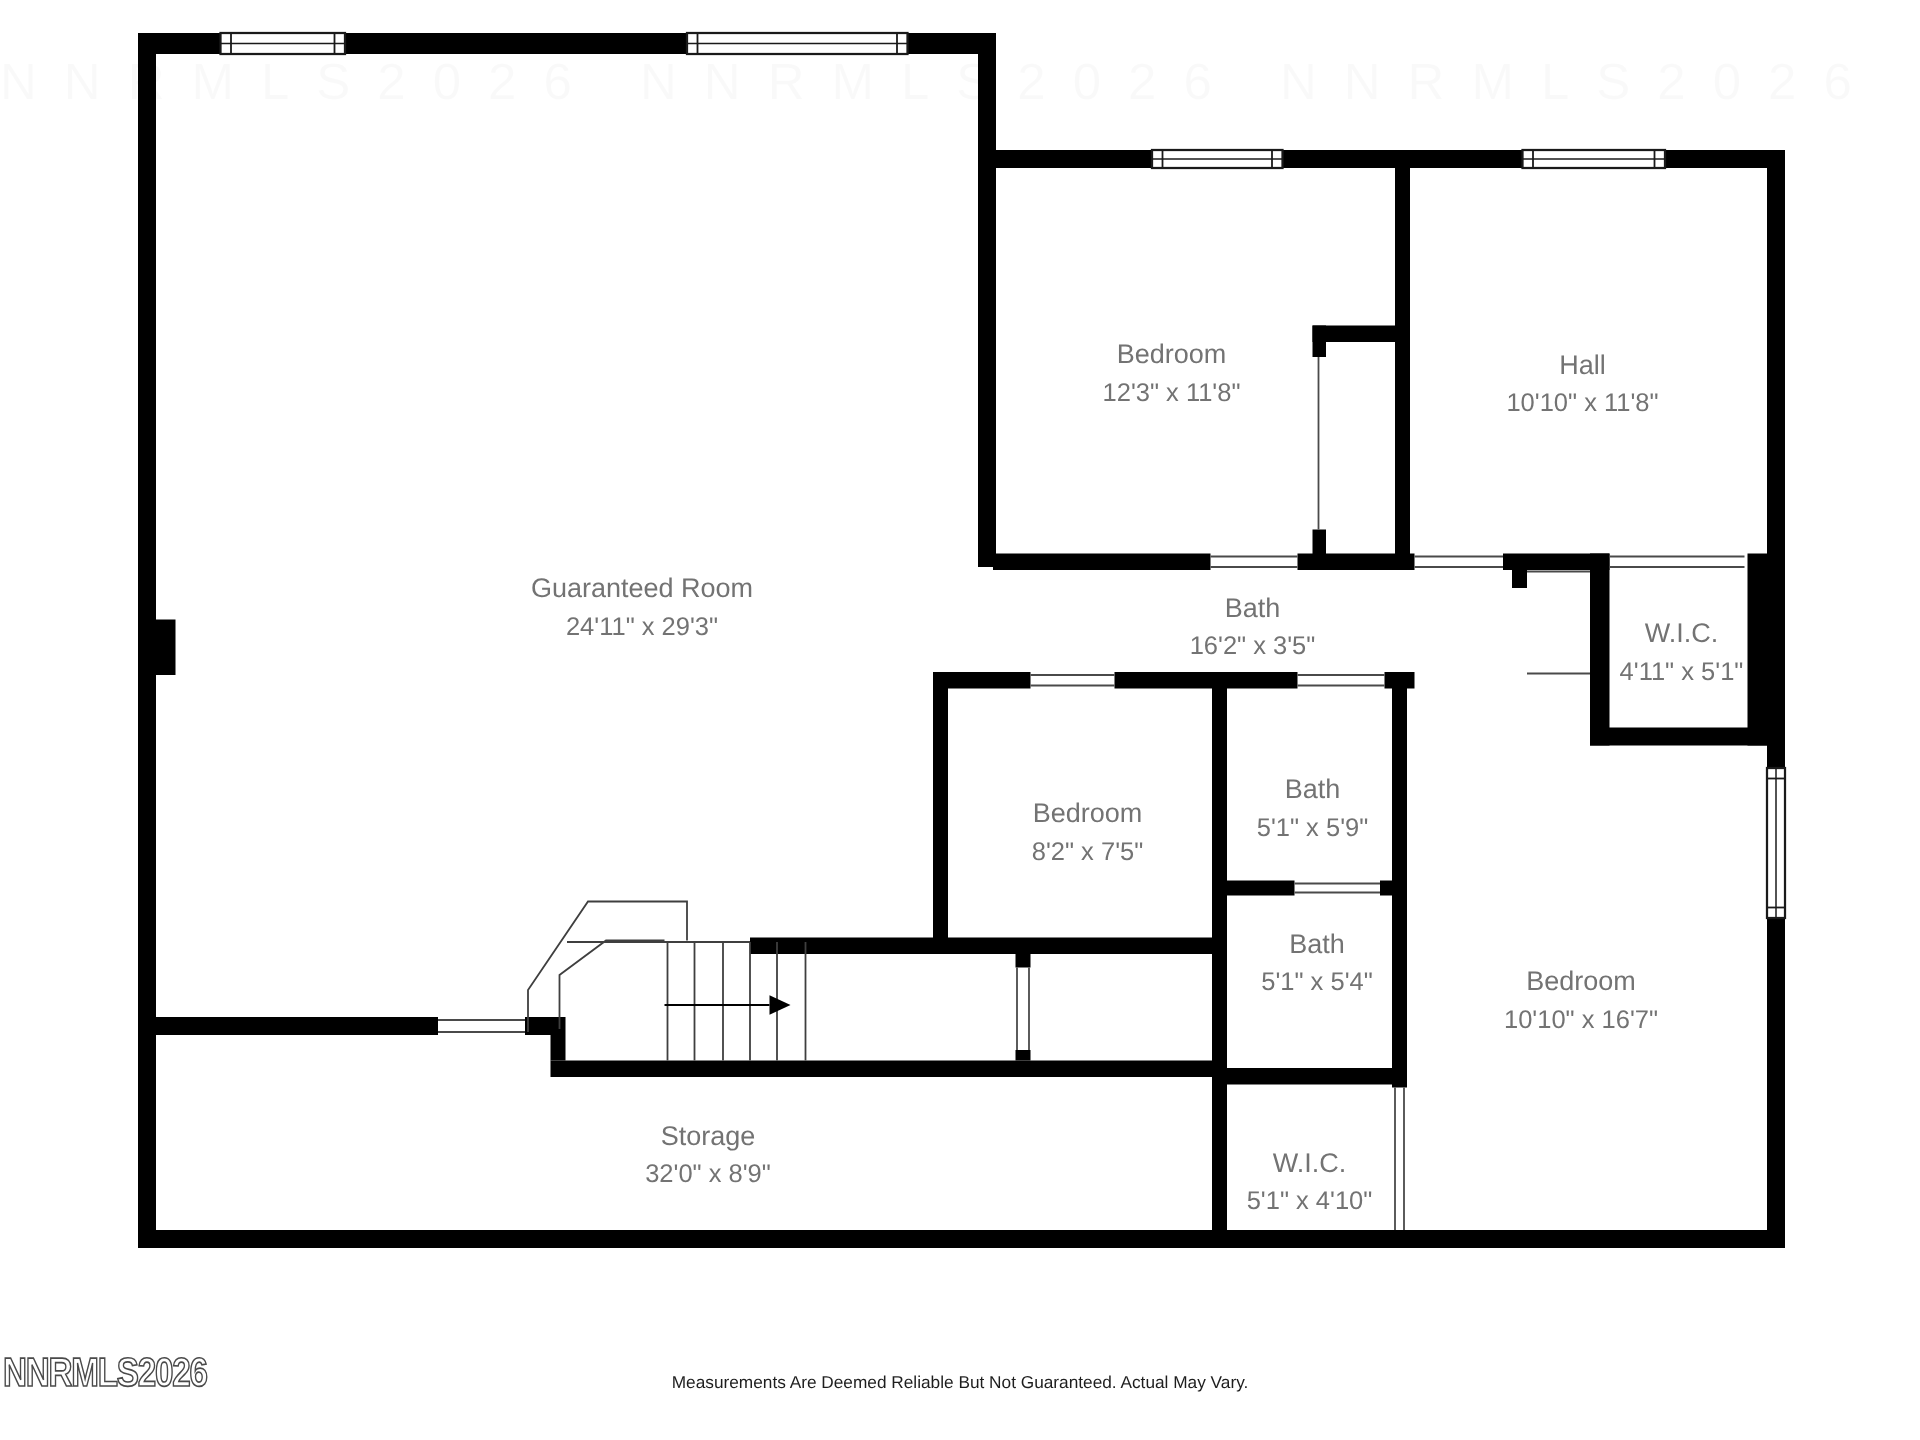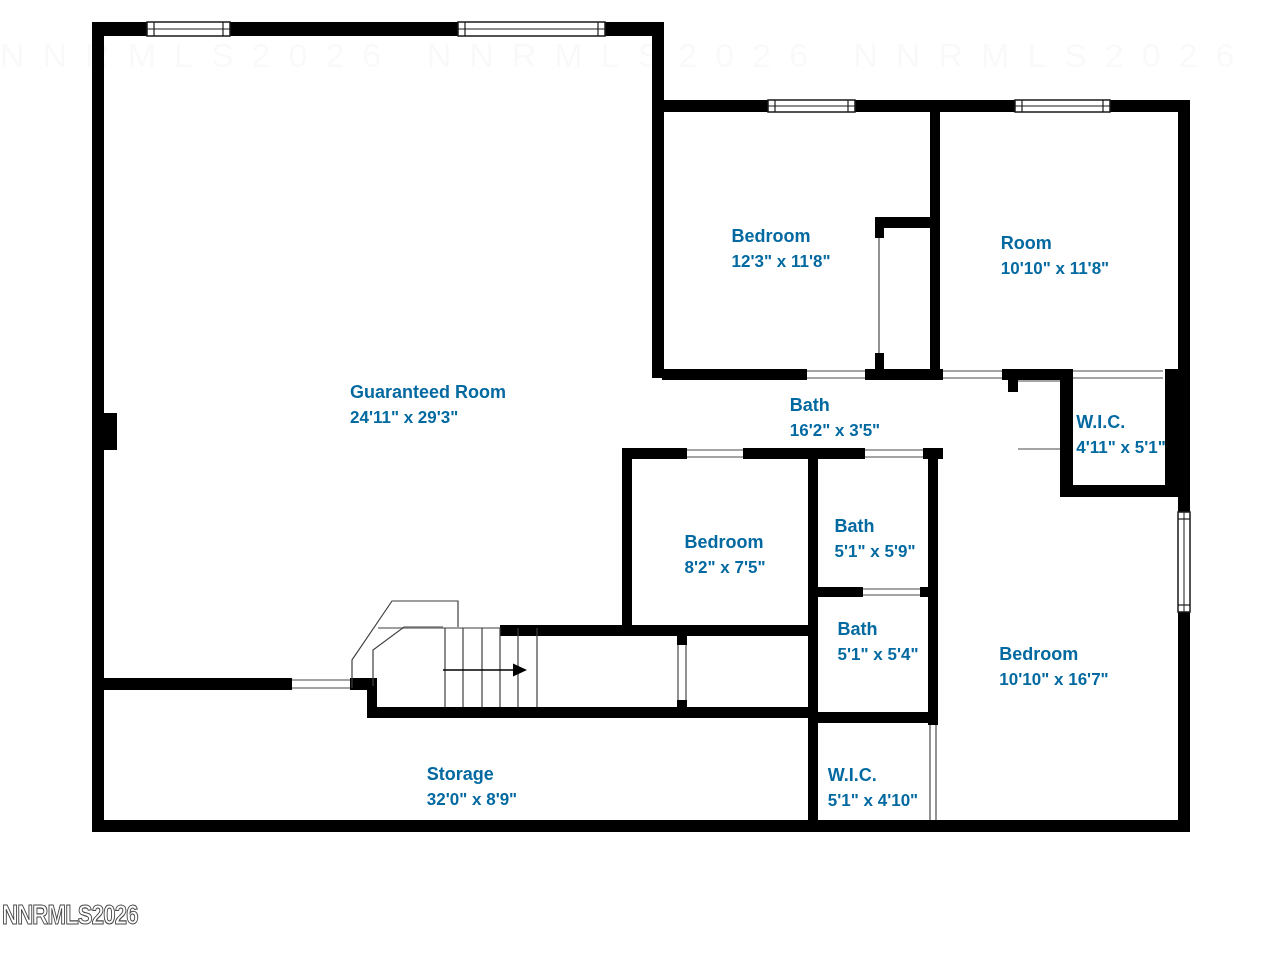--- a/index.html
+++ b/index.html
@@ -3,21 +3,21 @@
 <meta charset="utf-8">
 <style>
   html,body{margin:0;padding:0;background:#ffffff;}
   #canvas{
     position:relative;width:1280px;height:960px;background:#ffffff;overflow:hidden;
     font-family:"Liberation Sans","DejaVu Sans",sans-serif;
   }
   #plan-svg{position:absolute;left:0;top:0;}
   .room-label{
     position:absolute;transform:translate(-50%,-50%);
-    text-align:left;white-space:nowrap;color:#0369a1;line-height:25px;font-weight:bold;
+    text-align:center;white-space:nowrap;color:#737373;line-height:25px;
   }
   .room-label .rname{font-size:18px;}
   .room-label .rdims{font-size:17px;}
   #watermark{
     position:absolute;left:0;top:0;width:100%;height:100%;
     opacity:0.02;pointer-events:none;color:#000;font-size:34px;
     line-height:110px;letter-spacing:18px;overflow:hidden;white-space:nowrap;
   }
   #footer-logo{
     position:absolute;left:2px;top:900px;
@@ -140,21 +140,21 @@
   <div id="labels">
       <div class="room-label" style="left: 428px; top: 405px;">
         <div class="rname">Guaranteed Room</div>
         <div class="rdims">24'11" x 29'3"</div>
       </div>
       <div class="room-label" style="left: 781px; top: 249px;">
         <div class="rname">Bedroom</div>
         <div class="rdims">12'3" x 11'8"</div>
       </div>
       <div class="room-label" style="left: 1055px; top: 256px;">
-        <div class="rname">Room</div>
+        <div class="rname">Hall</div>
         <div class="rdims">10'10" x 11'8"</div>
       </div>
       <div class="room-label" style="left: 835px; top: 418px;">
         <div class="rname">Bath</div>
         <div class="rdims">16'2" x 3'5"</div>
       </div>
       <div class="room-label" style="left: 1121px; top: 435px;">
         <div class="rname">W.I.C.</div>
         <div class="rdims">4'11" x 5'1"</div>
       </div>
@@ -171,19 +171,20 @@
         <div class="rdims">5'1" x 5'4"</div>
       </div>
       <div class="room-label" style="left: 1054px; top: 667px;">
         <div class="rname">Bedroom</div>
         <div class="rdims">10'10" x 16'7"</div>
       </div>
       <div class="room-label" style="left: 873px; top: 788px;">
         <div class="rname">W.I.C.</div>
         <div class="rdims">5'1" x 4'10"</div>
       </div>
-      <div class="room-label" style="left: 472px; top: 770px; margin-top: 17px;">
+      <div class="room-label" style="left: 472px; top: 770px;">
         <div class="rname">Storage</div>
         <div class="rdims">32'0" x 8'9"</div>
       </div>
     </div>
   <div id="footer-logo">NNRMLS2026</div>
+  <div id="footer-disclaimer">Measurements Are Deemed Reliable But Not Guaranteed. Actual May Vary.</div>
 </div>
 
 </body></html>

